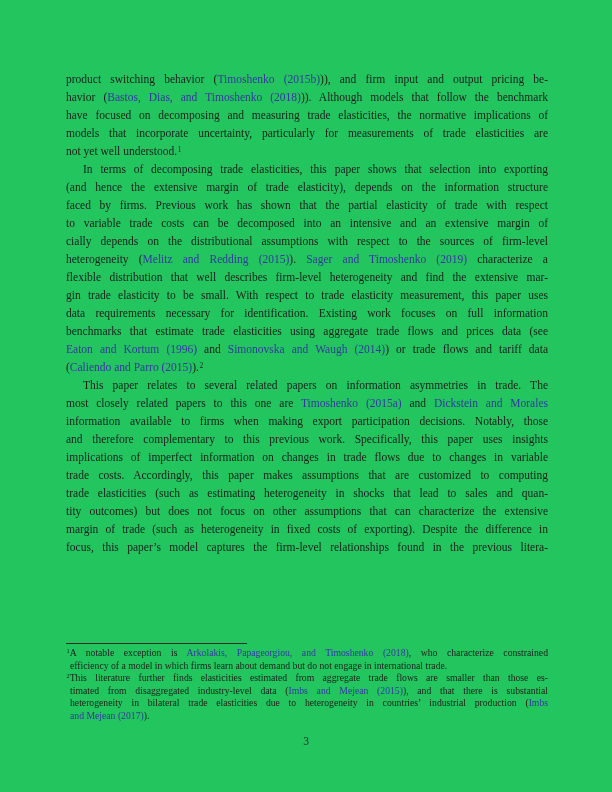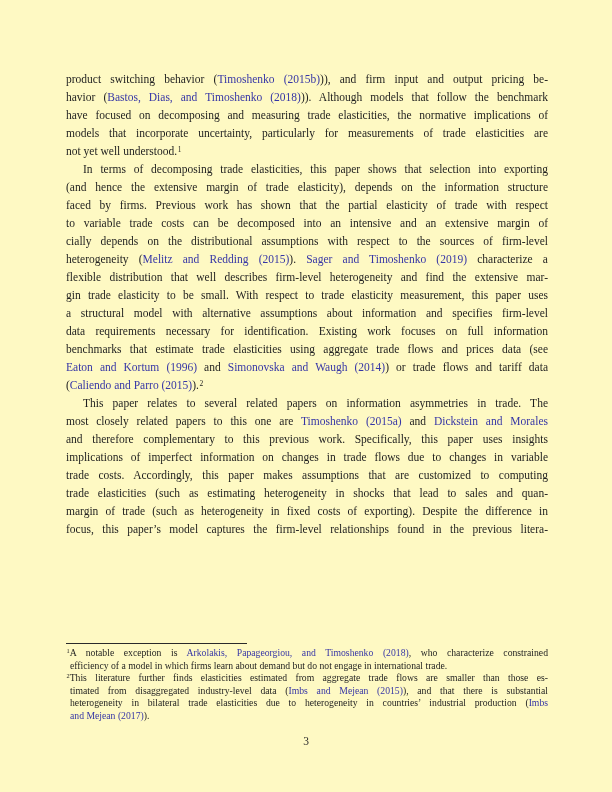--- a/index.html
+++ b/index.html
@@ -2,21 +2,21 @@
 <html><head>
 <meta charset="utf-8">
 <style>
   html,body { margin:0; padding:0; }
   body {
     width:612px; height:792px; background:#ffffff;
     font-family:"Liberation Serif", serif;
     color:#1e1e1e;
     -webkit-font-smoothing:antialiased;
   }
-  .sheet { position:relative; width:612px; height:792px; background:#fef9c3; overflow:hidden;text-decoration:underline; }
+  .sheet { position:relative; width:612px; height:792px; background:#22c55e; overflow:hidden;text-decoration:underline; }
 
   .body-text {
     position:absolute; left:66px; top:70px; width:482px;
     font-size:11.5px;
   }
   .line {
     height:18px; line-height:18px;
     text-align:justify; text-align-last:justify;
     overflow:hidden; white-space:normal;
   }
@@ -57,33 +57,34 @@
       </div>
       <div>
         <div class="line ind"><span class="">In terms of decomposing trade elasticities, this paper shows that selection into exporting</span></div>
         <div class="line"><span class="">(and hence the extensive margin of trade elasticity), depends on the information structure</span></div>
         <div class="line"><span class="">faced by firms. Previous work has shown that the partial elasticity of trade with respect</span></div>
         <div class="line"><span class="">to variable trade costs can be decomposed into an intensive and an extensive margin of</span></div>
         <div class="line"><span class="">cially depends on the distributional assumptions with respect to the sources of firm-level</span></div>
         <div class="line"><span class="">heterogeneity (</span><span class="link">Melitz and Redding (2015)</span><span class="">). </span><span class="link">Sager and Timoshenko (2019)</span><span class=""> characterize a</span></div>
         <div class="line"><span class="">flexible distribution that well describes firm-level heterogeneity and find the extensive mar-</span></div>
         <div class="line"><span class="">gin trade elasticity to be small. With respect to trade elasticity measurement, this paper uses</span></div>
-        <div class="line"><span class="">a structural model with alternative assumptions about information and specifies firm-level</span></div>
         <div class="line"><span class="">data requirements necessary for identification. Existing work focuses on full information</span></div>
         <div class="line"><span class="">benchmarks that estimate trade elasticities using aggregate trade flows and prices data (see</span></div>
         <div class="line"><span class="link">Eaton and Kortum (1996)</span><span class=""> and </span><span class="link">Simonovska and Waugh (2014)</span><span class="">) or trade flows and tariff data</span></div>
         <div class="line nj"><span class="">(</span><span class="link">Caliendo and Parro (2015)</span><span class="">).</span><span class="sup">2</span></div>
       </div>
       <div>
         <div class="line ind"><span class="">This paper relates to several related papers on information asymmetries in trade. The</span></div>
         <div class="line"><span class="">most closely related papers to this one are </span><span class="link">Timoshenko (2015a)</span><span class=""> and </span><span class="link">Dickstein and Morales</span></div>
+        <div class="line"><span class="">information available to firms when making export participation decisions. Notably, those</span></div>
         <div class="line"><span class="">and therefore complementary to this previous work. Specifically, this paper uses insights</span></div>
         <div class="line"><span class="">implications of imperfect information on changes in trade flows due to changes in variable</span></div>
         <div class="line"><span class="">trade costs. Accordingly, this paper makes assumptions that are customized to computing</span></div>
         <div class="line"><span class="">trade elasticities (such as estimating heterogeneity in shocks that lead to sales and quan-</span></div>
+        <div class="line"><span class="">tity outcomes) but does not focus on other assumptions that can characterize the extensive</span></div>
         <div class="line"><span class="">margin of trade (such as heterogeneity in fixed costs of exporting). Despite the difference in</span></div>
         <div class="line"><span class="">focus, this paper’s model captures the firm-level relationships found in the previous litera-</span></div>
       </div>
     </div>
   <div class="fn-rule"></div>
   <div class="footnotes">
       <div>
         <div class="line"><span class="sup">1</span><span class="">A notable exception is </span><span class="link">Arkolakis, Papageorgiou, and Timoshenko (2018)</span><span class="">, who characterize constrained</span></div>
         <div class="line nj cont"><span class="">efficiency of a model in which firms learn about demand but do not engage in international trade.</span></div>
       </div>

